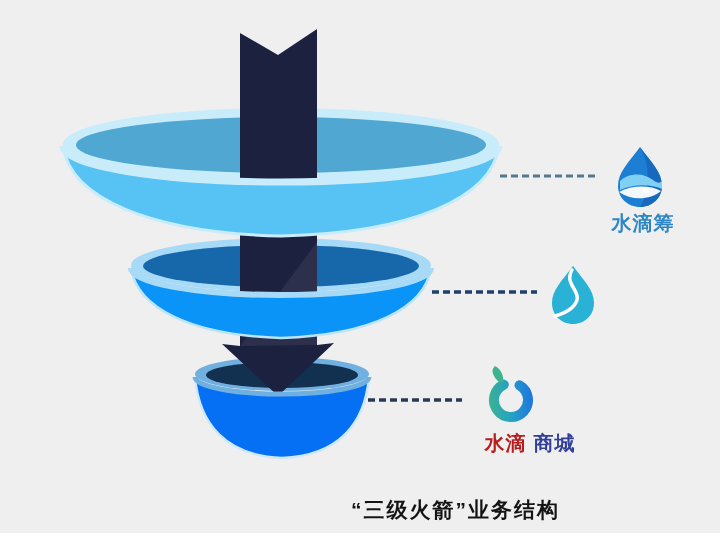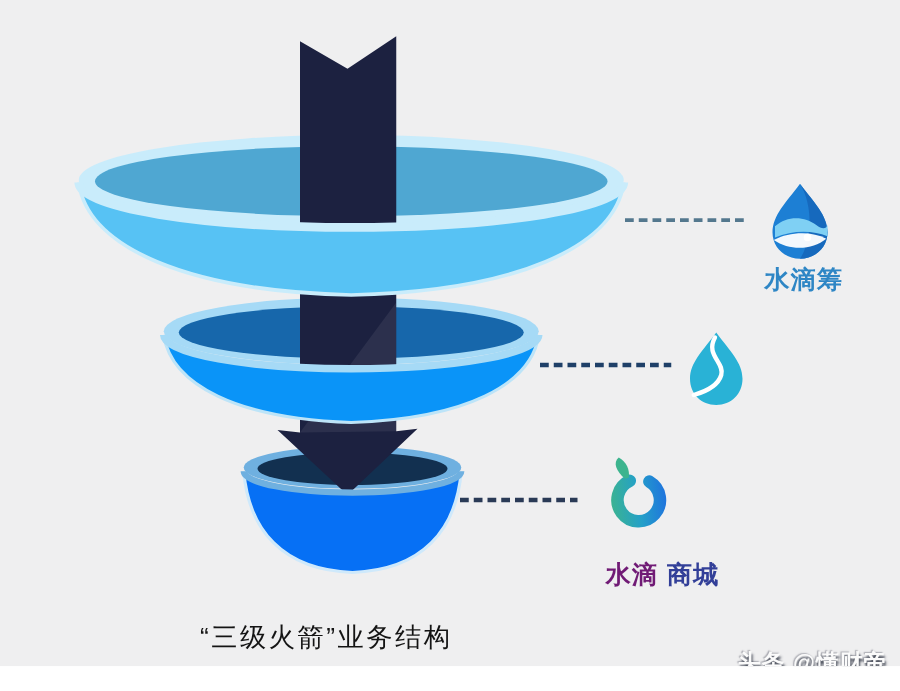--- a/index.html
+++ b/index.html
@@ -15,23 +15,23 @@
     font-size:20px;
     text-align:center;
     letter-spacing:1px;
     white-space:nowrap;
   }
   .label-mall span{display:inline-block;}
   .label-mall .part2{margin-left:7px;}
   .caption{
     position:absolute;
     left:160px;top:496px;width:400px;
-    text-align:left;
+    text-align:right;
     font-size:21px;
-    font-weight:normal;
+    font-weight:bold;
     letter-spacing:2px;
   }
   .watermark{
     position:absolute;
     right:10px;top:518px;
     font-size:18px;
     font-weight:bold;
     letter-spacing:1px;
     color:#fbfbfb;
     text-shadow:1px 2px 2px rgba(45,50,65,0.85), -1px -1px 1px rgba(45,50,65,0.35);
@@ -103,20 +103,19 @@
     <g>
       <path d="M 519.5 385.3 A 17 17 0 1 1 503.8 384.6" fill="none" stroke="url(#gradMall)" stroke-width="10" stroke-linecap="round"></path>
       <path d="M 500 383 C 493 377 490 370 495 366 C 501 369 504 376 503 382 Z" fill="#3cb48e"></path>
     </g>
   </svg>
 
   <div class="label" style="left: 598px; top: 210px; width: 90px; color: rgb(46, 134, 197);">水滴筹</div>
 
 
   <div class="label label-mall" style="left:475px;top:430px;width:110px;">
-    <span class="part1" style="color: #701a75;">水滴</span><span class="part2" style="color: rgb(50, 63, 152); margin-top: 16px;">商城</span>
+    <span class="part1" style="color: #b91c1c;">水滴</span><span class="part2" style="color: rgb(50, 63, 152);">商城</span>
   </div>
 
   <div class="caption" style="color: rgb(20, 20, 20);">“三级火箭”业务结构</div>
 
-  <div class="watermark">头条 @懂财帝</div>
 
 </div>
 
 </body></html>

